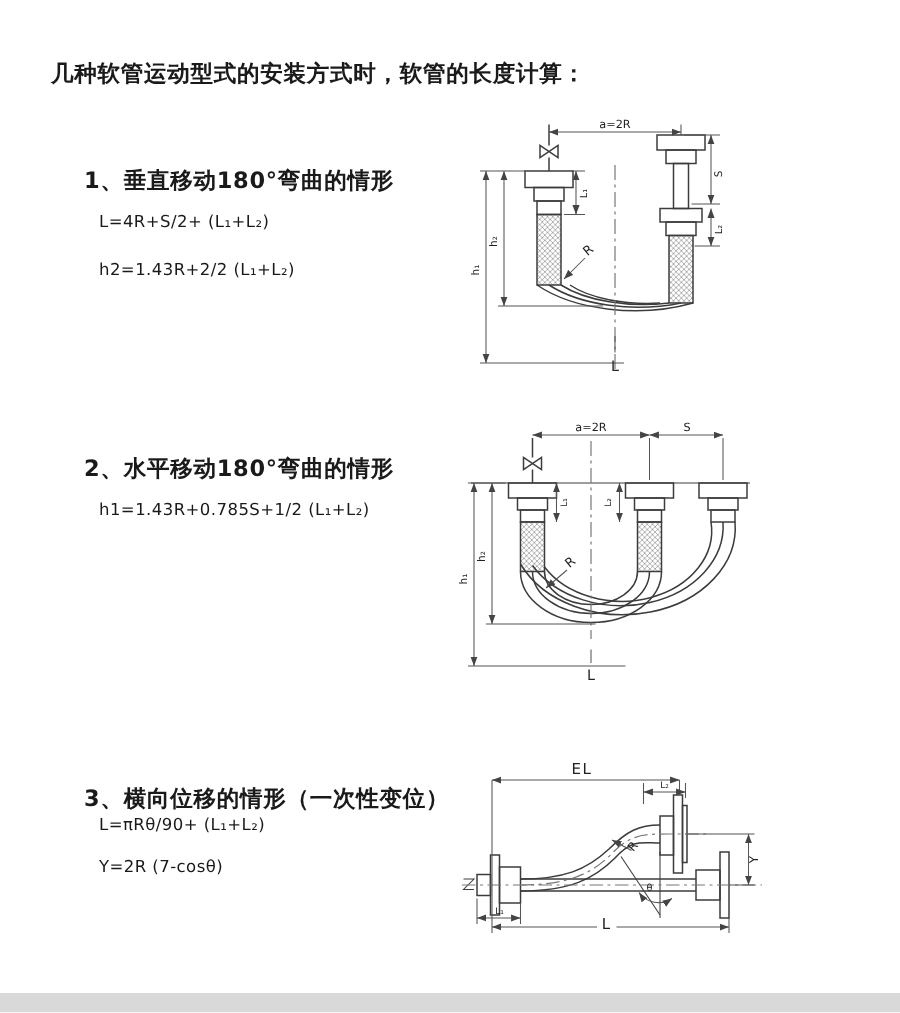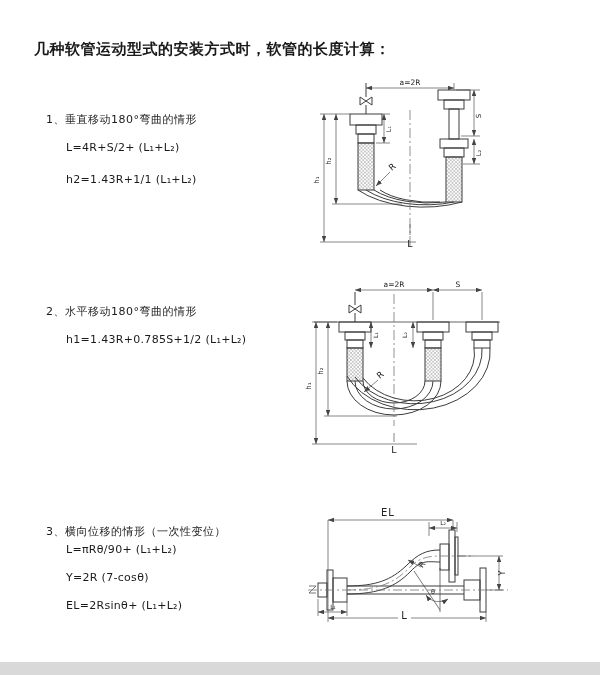--- a/index.html
+++ b/index.html
@@ -1,40 +1,40 @@
 <!DOCTYPE html>
 <html><head>
 <meta charset="utf-8">
 <style>
   html,body{margin:0;padding:0;}
   body{
     width:600px;height:675px;position:relative;background:#ffffff;
     font-family:"DejaVu Sans","Liberation Sans",sans-serif;color:#1a1a1a;overflow:hidden;
   }
   .doc-title{position:absolute;left:34px;top:22px;font-size:15px;font-weight:600;letter-spacing:.5px;margin-top:18px;}
-  .sec-heading{position:absolute;left:46px;font-size:11px;font-weight:400;letter-spacing:.5px;line-height:20px;}
+  .sec-heading{position:absolute;left:56px;font-size:15px;font-weight:700;letter-spacing:.5px;line-height:20px;}
   .formulas{position:absolute;left:66px;}
   .formula{font-size:11px;letter-spacing:.3px;white-space:pre;}
   .lh32 .formula{height:32px;line-height:32px;}
   .lh28 .formula{height:28px;line-height:28px;}
   svg.diagram{position:absolute;}
   svg text{fill:#222;font-family:"DejaVu Sans","Liberation Sans",sans-serif;}
   .page-bottom{position:absolute;left:0;right:0;bottom:0;height:13px;background:#d9d9d9;}
 </style>
 </head>
 <body>
 
 <div>
 
   <div class="doc-title">几种软管运动型式的安装方式时，软管的长度计算：</div>
 
   <div class="sec-heading" style="top:110px">1、垂直移动180°弯曲的情形</div>
   <div class="formulas lh32" style="top:132px">
     <div class="formula">L=4R+S/2+ (L₁+L₂)</div>
-    <div class="formula">h2=1.43R+1/1 (L₁+L₂)</div>
+    <div class="formula">h2=1.43R+2/2 (L₁+L₂)</div>
   </div>
 
   <svg class="diagram" style="left:302px;top:64px" width="288" height="190" viewBox="0 0 288 190">
     <defs>
       <marker id="ar1" viewBox="0 0 8 6" refX="8" refY="3" markerWidth="9" markerHeight="7" orient="auto-start-reverse">
         <path d="M0,0L8,3L0,6Z" fill="#444"></path>
       </marker>
       <pattern id="h1p" width="3.5" height="3.5" patternUnits="userSpaceOnUse">
         <path d="M0,3.5L3.5,0M0,0L3.5,3.5" stroke="#999" stroke-width="0.5"></path>
       </pattern>
@@ -156,21 +156,20 @@
     <text x="76" y="59" text-anchor="middle" font-size="6" transform="rotate(-90 76 59)">L₁</text>
     <text x="105" y="59" text-anchor="middle" font-size="6" transform="rotate(-90 105 59)">L₂</text>
     <text x="80" y="101" text-anchor="middle" font-size="8.5" transform="rotate(-40 80 101)">R</text>
     <text x="92" y="177" text-anchor="middle" font-size="9.5">L</text>
   </svg>
 
   <div class="sec-heading" style="top:522px">3、横向位移的情形（一次性变位）</div>
   <div class="formulas lh28" style="top:536px">
     <div class="formula">L=πRθ/90+ (L₁+L₂)</div>
     <div class="formula">Y=2R (7-cosθ)</div>
-    <div class="formula">EL=2Rsinθ+ (L₁+L₂)</div>
   </div>
 
   <svg class="diagram" style="left:296px;top:500px" width="302" height="162" viewBox="0 0 302 162">
     <defs>
       <marker id="ar3" viewBox="0 0 8 6" refX="8" refY="3" markerWidth="9" markerHeight="7" orient="auto-start-reverse">
         <path d="M0,0L8,3L0,6Z" fill="#444"></path>
       </marker>
     </defs>
     <g stroke="#3c3c3c" fill="none" stroke-width="1">
       <g>

